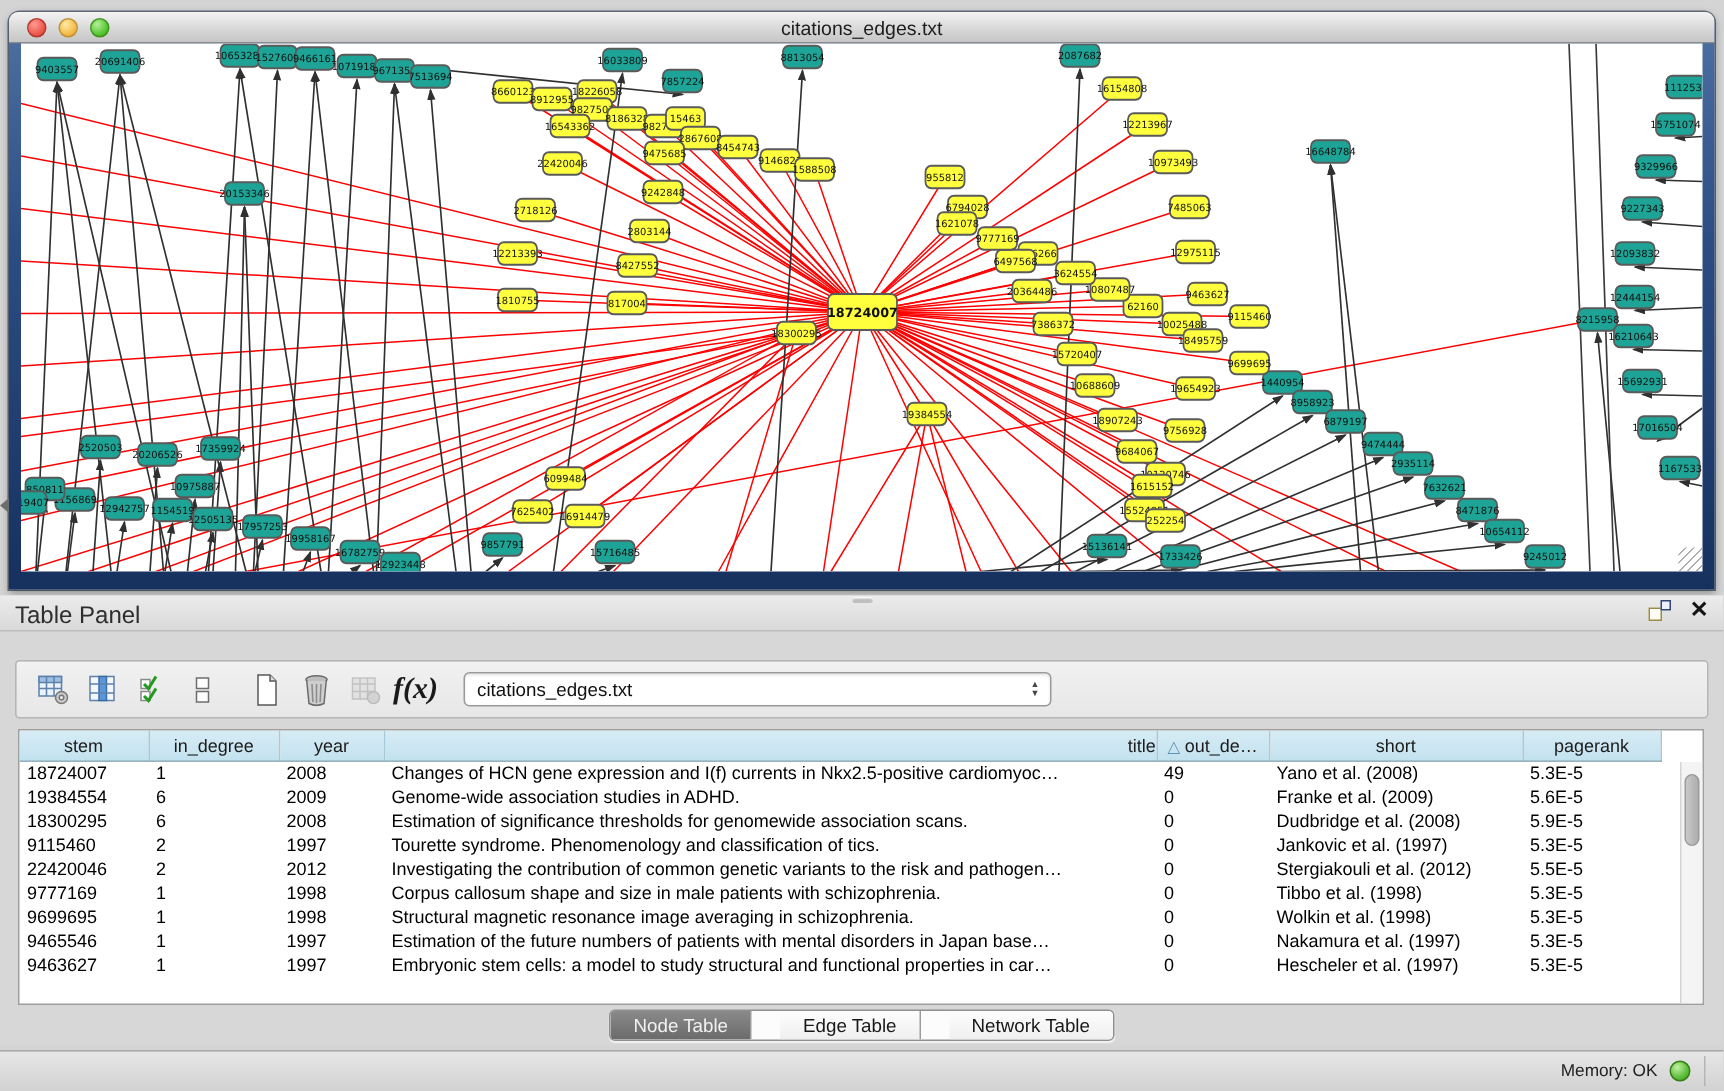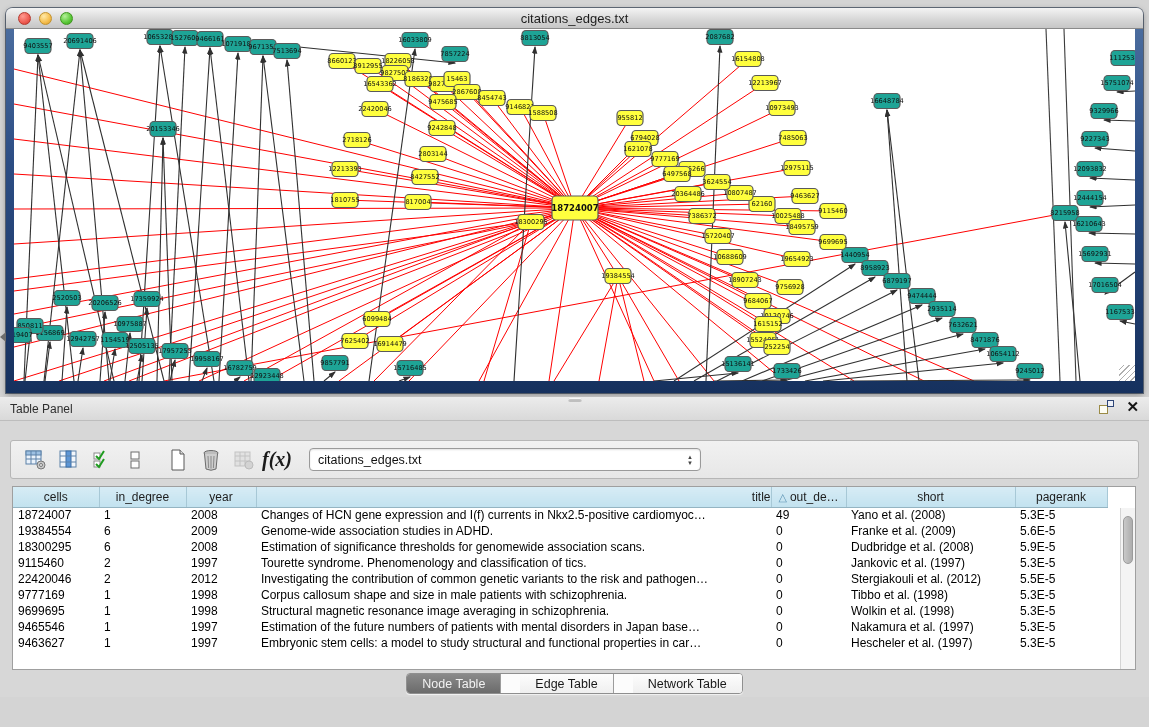--- a/index.html
+++ b/index.html
@@ -27,21 +27,21 @@
   .canvas-grip { position:absolute; right:0; bottom:0; width:16px; height:16px;
     background:repeating-linear-gradient(135deg, transparent 0 3px, #9a9a9a 3px 4px); opacity:.8; }
 
   #collapse-arrow { position:absolute; left:0px; top:332px; width:0; height:0;
     border-top:5px solid transparent; border-bottom:5px solid transparent; border-right:6px solid #6d6d6d; }
 
   
   #table-panel { position:absolute; left:0; top:397px; width:1149px; height:300px; background:#d7d7d7; }
   .panel-header { position:absolute; left:0; top:0; width:100%; height:24px;
     background:linear-gradient(#ececec,#d9d9d9); border-bottom:1px solid #bdbdbd; }
-  .panel-title { position:absolute; left:10px; top:5px; font-size:12px; color:#2e2e2e; }
+  .panel-title { position:absolute; left:10px; top:5px; font-size:16px; color:#2e2e2e; }
   .panel-actions { position:absolute; right:10px; top:3px; display:flex; gap:12px; align-items:center; }
   .float-btn { width:15px; height:14px; position:relative; cursor:default; }
   .float-btn .sq1 { position:absolute; left:0; bottom:0; width:9px; height:9px; border:1.5px solid #9b8b45; background:#fdfdf4; }
   .float-btn .sq2 { position:absolute; right:0; top:0; width:7px; height:7px; border:1.5px solid #2f4677; background:#eef1f8; }
   .close-btn { font-size:15px; font-weight:bold; color:#151515; line-height:14px; cursor:default; }
   .drag-handle { position:absolute; left:568px; top:1px; width:14px; height:4px; border-radius:2px;
     background:#bfbfbf; box-shadow:inset 0 1px 1px #fff; }
 
   .toolbar { position:absolute; left:10px; top:43px; width:1129px; height:39px;
     background:linear-gradient(#f1f1f1,#e7e7e7); border:1px solid #b6b6b6; border-radius:3px;
@@ -795,21 +795,21 @@
           <span>▲</span>
           <span>▼</span>
         </span>
       </div>
     </div>
 
     <div class="table-wrap">
       <table class="datatable">
         <thead>
             <tr>
-              <th style="width: 86px;"><span>cells</span></th>
+              <th style="width: 86px;"><span>stem</span></th>
               <th style="width: 87px; margin-left: 20px;"><span>in_degree</span></th>
               <th style="width: 70px;"><span>year</span></th>
               <th style="width: 515px; text-align: right;"><span>title</span></th>
               <th style="width: 75px;"><span class="sort">△</span><span>out_de…</span></th>
               <th style="width: 169px;"><span>short</span></th>
               <th style="width: 92px;"><span>pagerank</span></th>
             </tr>
           </thead>
         <tbody>
             <tr>
@@ -902,14 +902,19 @@
 
     <div class="tabbar">
       <div class="segmented">
         <div class="segment selected">Node Table</div>
         <div class="segment">Edge Table</div>
         <div class="segment">Network Table</div>
       </div>
     </div>
   </div>
 
+  <div id="status-bar">
+    <span class="memory">Memory: OK</span>
+    <span class="memory-dot"></span>
+    <span class="status-sep"></span>
+  </div>
 
 </div>
 
 </body></html>

